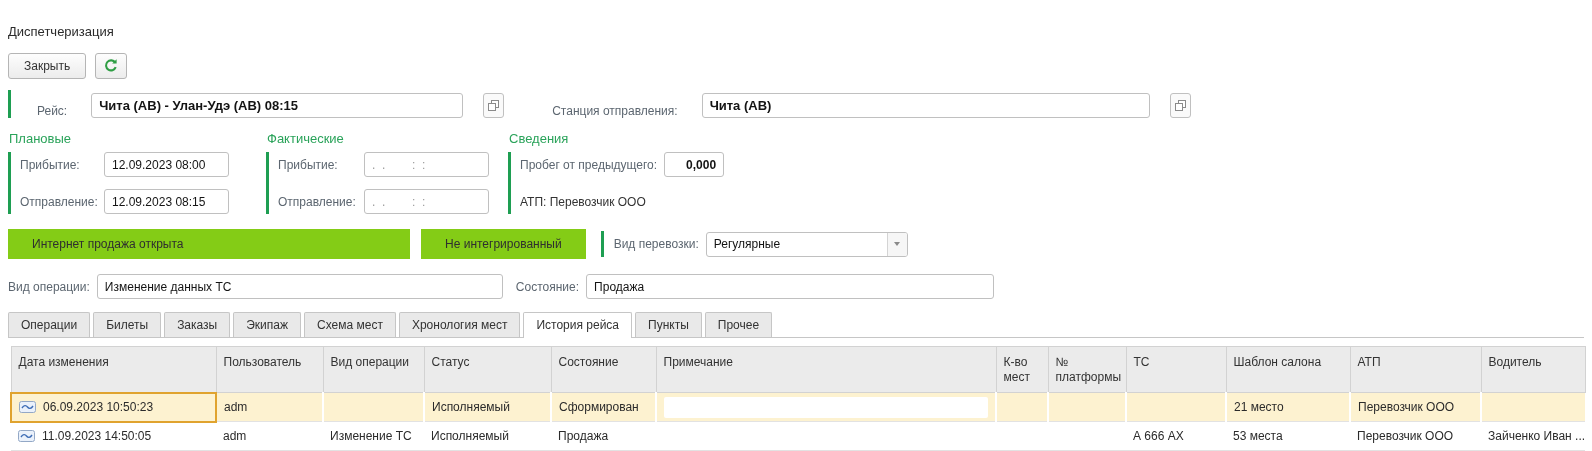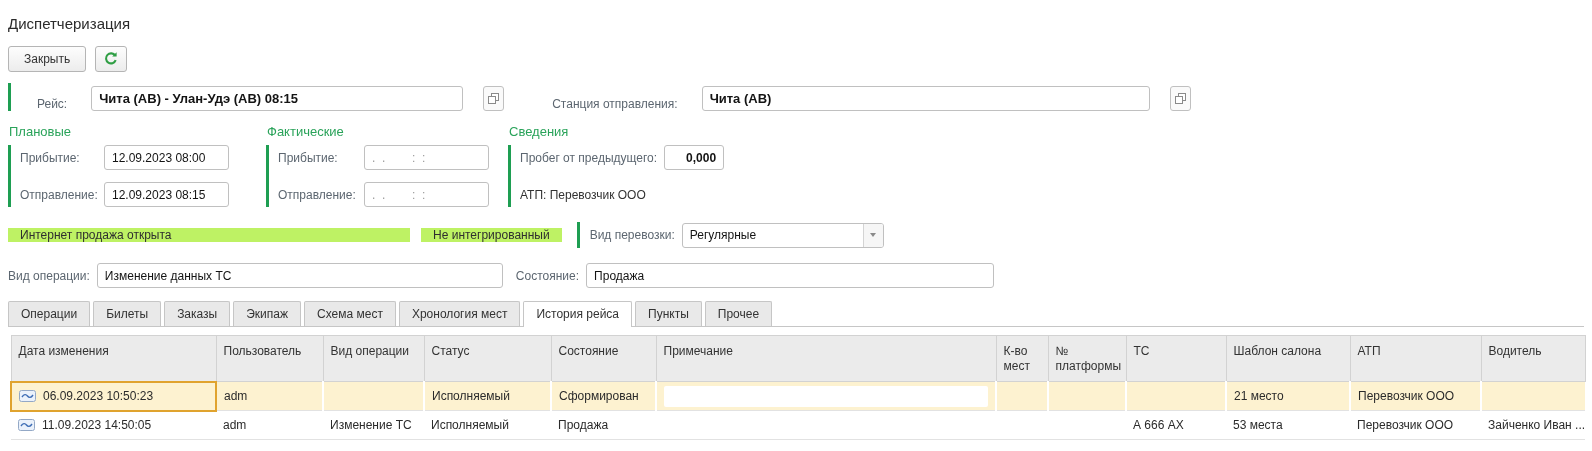--- a/index.html
+++ b/index.html
@@ -4,21 +4,21 @@
 <style>
   * { box-sizing: border-box; }
   html,body { margin:0; padding:0; }
   body {
     width:1592px; height:451px; overflow:hidden;
     background:#fff; color:#333;
     font-family:"Liberation Sans", sans-serif; font-size:12px;
   }
   .page { padding:6px 8px 0 8px; }
 
-  .title { font-size:15px; color:#2b2b2b; margin:9px 0 14px 0; }
+  .title { font-size:13px; color:#2b2b2b; margin:18px 0 14px 0; }
 
   .toolbar { display:flex; gap:9px; margin-bottom:11px; align-items:center; }
   .btn {
     border:1px solid #b5b5b5; border-radius:3px;
     background:linear-gradient(#fdfdfd,#ececec);
     padding:5px 15px; font-size:12px; color:#333; cursor:pointer;
   }
   .btn-icon { padding:4px 7px; display:flex; align-items:center; justify-content:center; }
 
   .vbar { width:3px; align-self:stretch; background:#1e9e52; flex:0 0 3px; }
@@ -47,21 +47,21 @@
   .flabel { color:#5c6670; white-space:nowrap; }
   .w-lab { width:84px; }
   .w-lab2 { width:86px; }
   .date-input { width:125px; }
   .num-input { width:60px; text-align:right;font-weight:bold; }
   .sec-planned { width:236px; }
   .sec-actual { width:232px;margin-left:12px; }
   .plain-text { color:#333; }
 
   .banner-row { display:flex; align-items:center; margin-bottom:15px; min-height:24px; }
-  .banner { background:#bef264; color:#2f2f2f; padding:4px 12px; height:14px; display:flex; align-items:center; }
+  .banner { background:#84cc16; color:#2f2f2f; padding:4px 24px; height:30px; display:flex; align-items:center; }
   .banner-main { width:402px; }
   .banner-int { margin-left:11px; }
   .banner-row .vbar { height:26px; align-self:center; margin:0 10px 0 15px; }
   .combo { display:flex; border:1px solid #c0c0c0; border-radius:3px; height:25px; width:202px; background:#fff; }
   .combo-text { flex:1; padding:4px 7px; color:#141414; }
   .combo-btn {
     width:20px; border-left:1px solid #d4d4d4; background:#f6f6f6;
     display:flex; align-items:center; justify-content:center; cursor:pointer;
     border-radius:0 2px 2px 0;
   }

